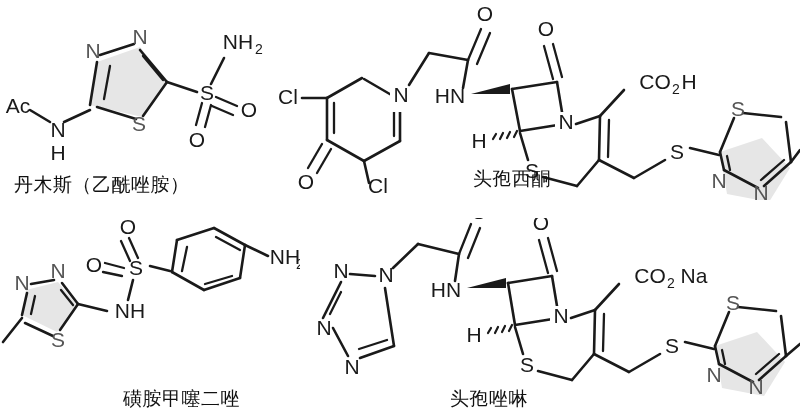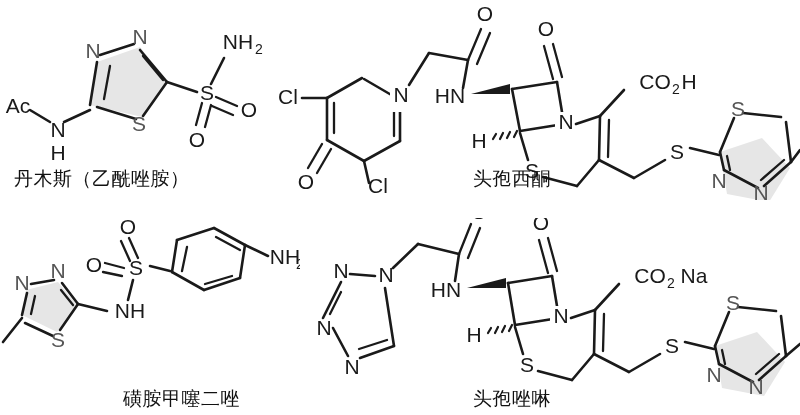--- a/index.html
+++ b/index.html
@@ -115,21 +115,21 @@
 
       <path class="bond-thin" d="M216,97 L237,106"></path>
       <path class="bond-thin" d="M212,106 L233,115"></path>
       <text class="atom" x="249" y="111">O</text>
 
       <path class="bond-thin" d="M202,103 L196,125"></path>
       <path class="bond-thin" d="M211,105 L205,127"></path>
       <text class="atom" x="197" y="141">O</text>
     </svg>
   </div>
-  <div class="caption" style="left:14px; top:166px;">丹木斯（乙酰唑胺）</div>
+  <div class="caption" style="left:14px; top:172px;">丹木斯（乙酰唑胺）</div>
 
   <div class="struct" style="left:272px; top:0px;">
     <svg width="528" height="200" viewBox="0 0 528 200">
 
       <path class="bond" d="M90,78 L55,98"></path>
       <path class="bond" d="M55,98 L55,140"></path>
       <path class="bond" d="M55,140 L92,161"></path>
       <path class="bond" d="M92,161 L128,141"></path>
       <path class="bond" d="M128,141 L128,100"></path>
       <path class="bond" d="M128,100 L92,79"></path>
@@ -345,15 +345,15 @@
       <path class="bond" d="M453,164 L419,146"></path>
       <path class="bond" d="M415,128 L419,146"></path>
       <path class="bond-thin" d="M422,132 L425,146"></path>
       <path class="bond-thin" d="M479,136 L456,156"></path>
       <text class="atom atom-gray" x="433" y="86">S</text>
       <text class="atom atom-gray" x="414" y="158">N</text>
       <text class="atom atom-gray" x="456" y="170">N</text>
       <path class="bond" d="M486,138 L500,126"></path>
     </svg>
   </div>
-  <div class="caption" style="left:473px; top:386px;">头孢唑啉</div>
+  <div class="caption" style="left:450px; top:386px;">头孢唑啉</div>
 
 </div>
 
 </body></html>

